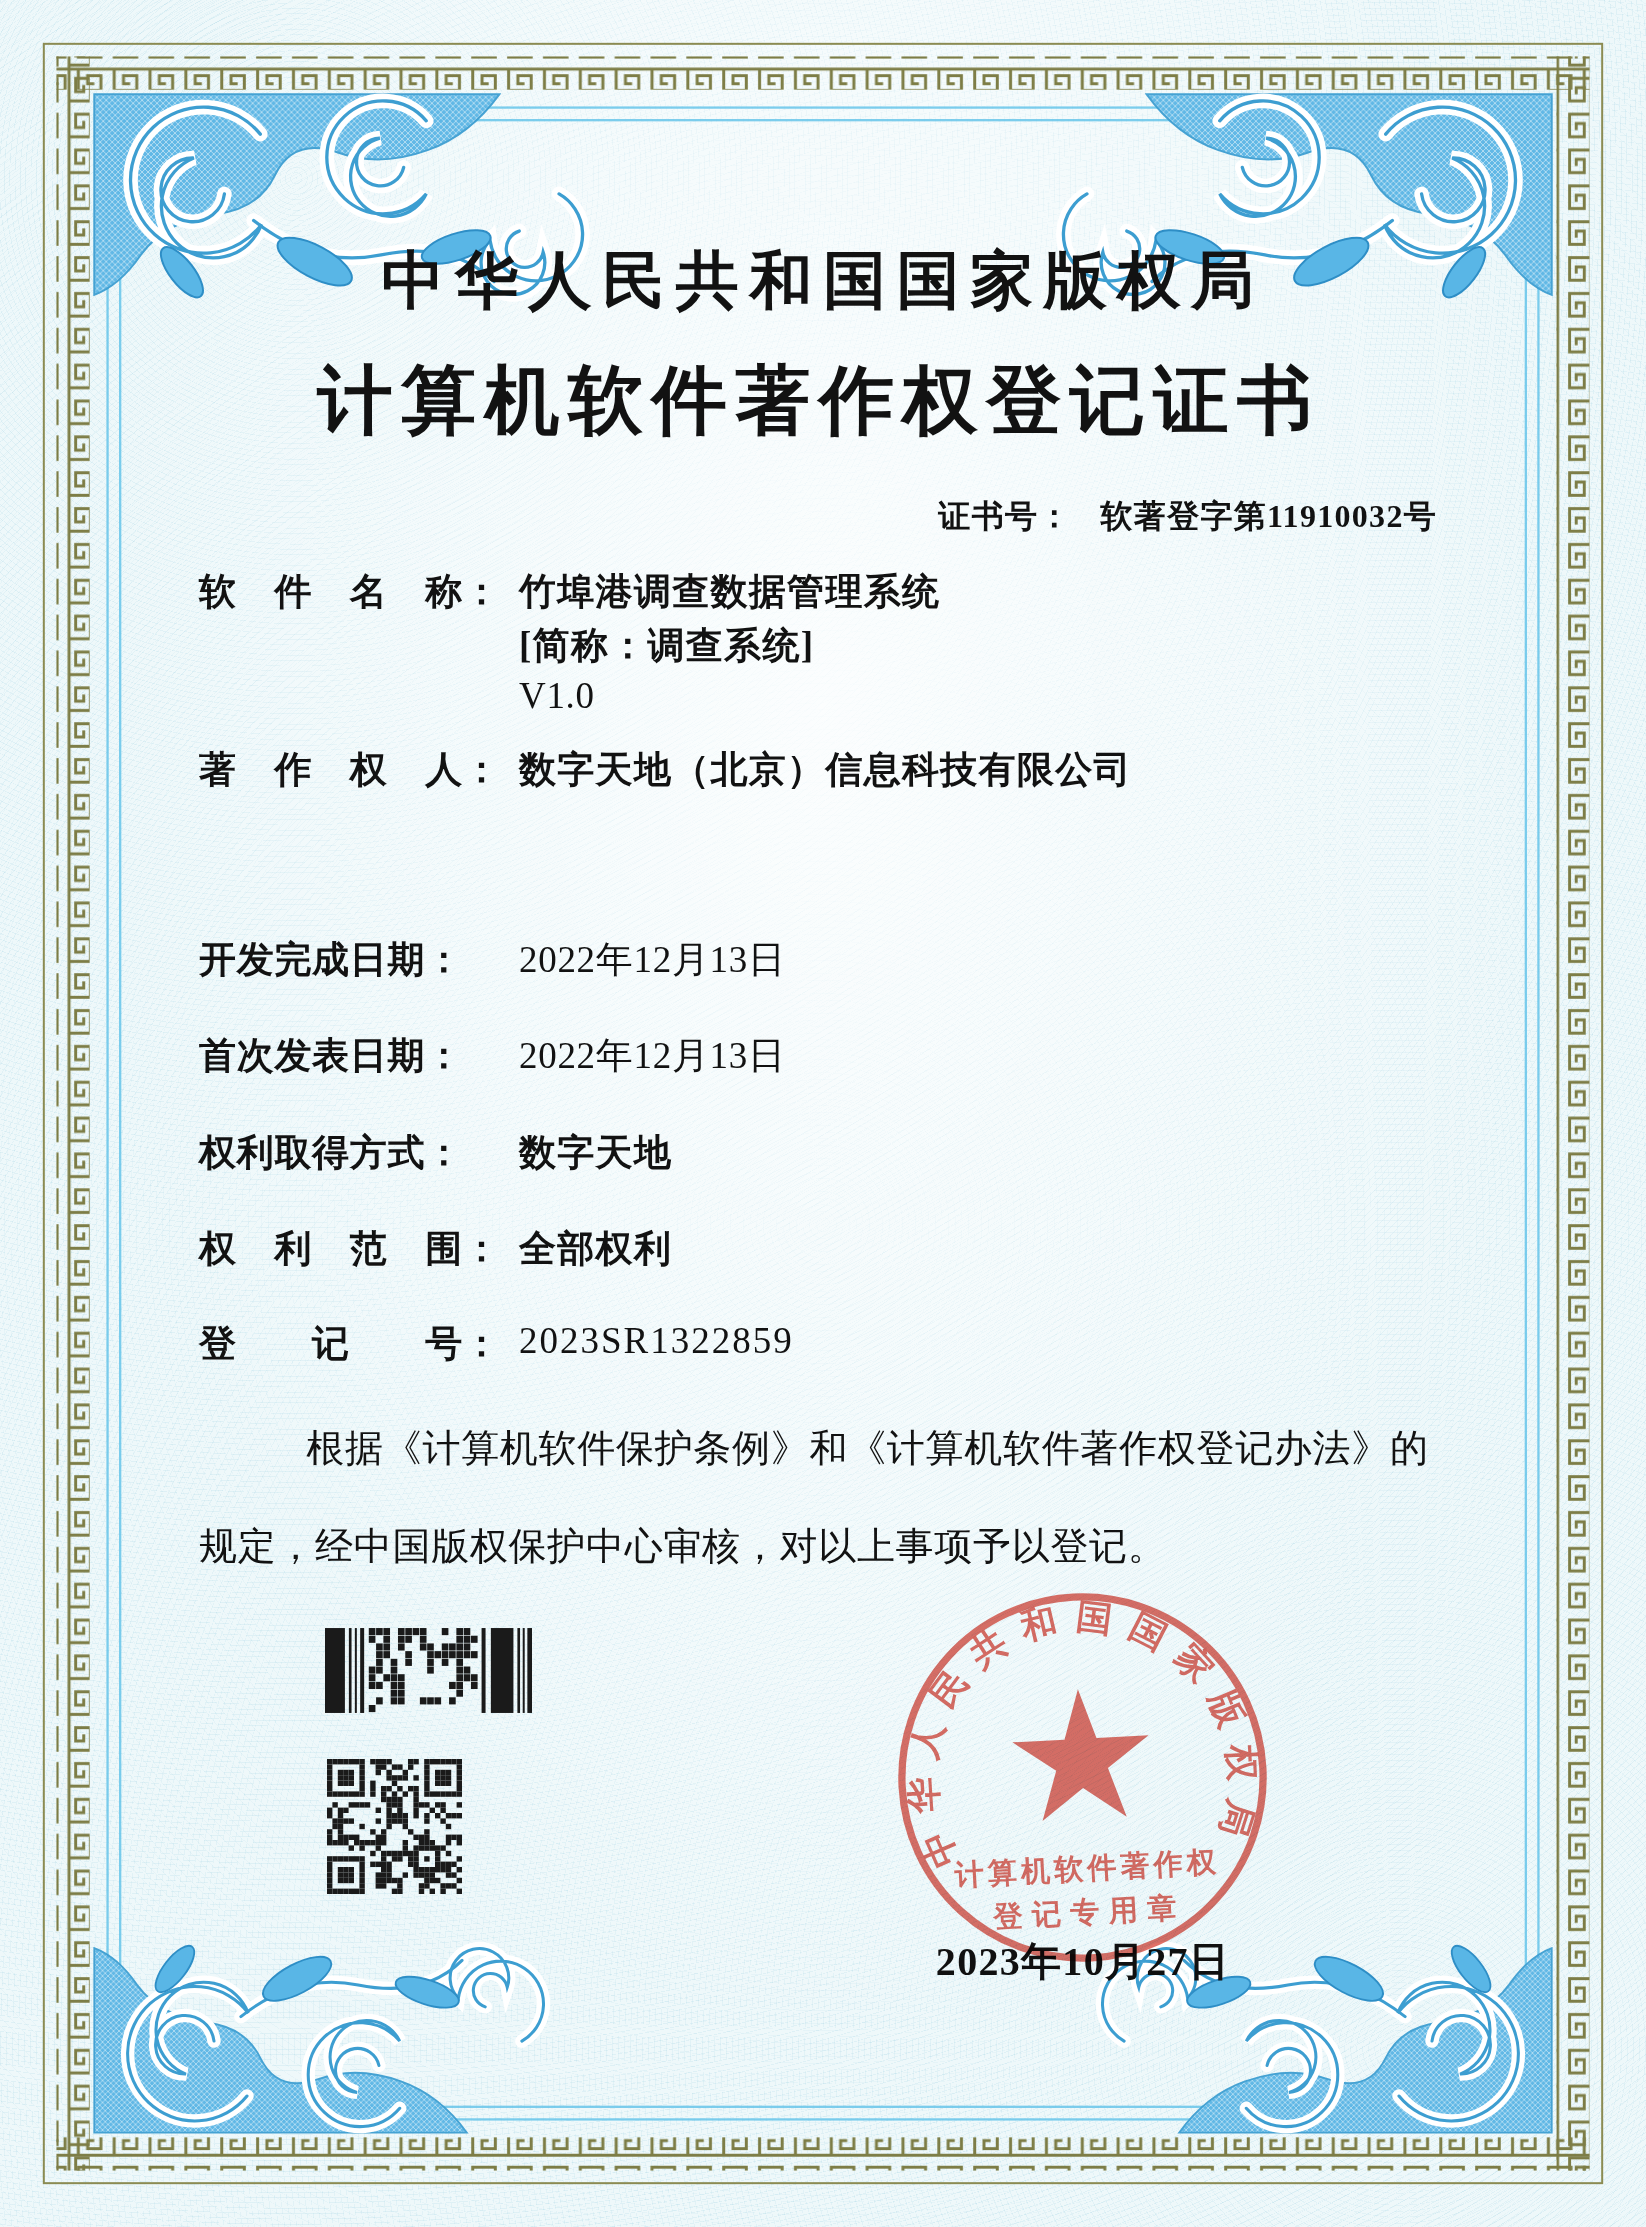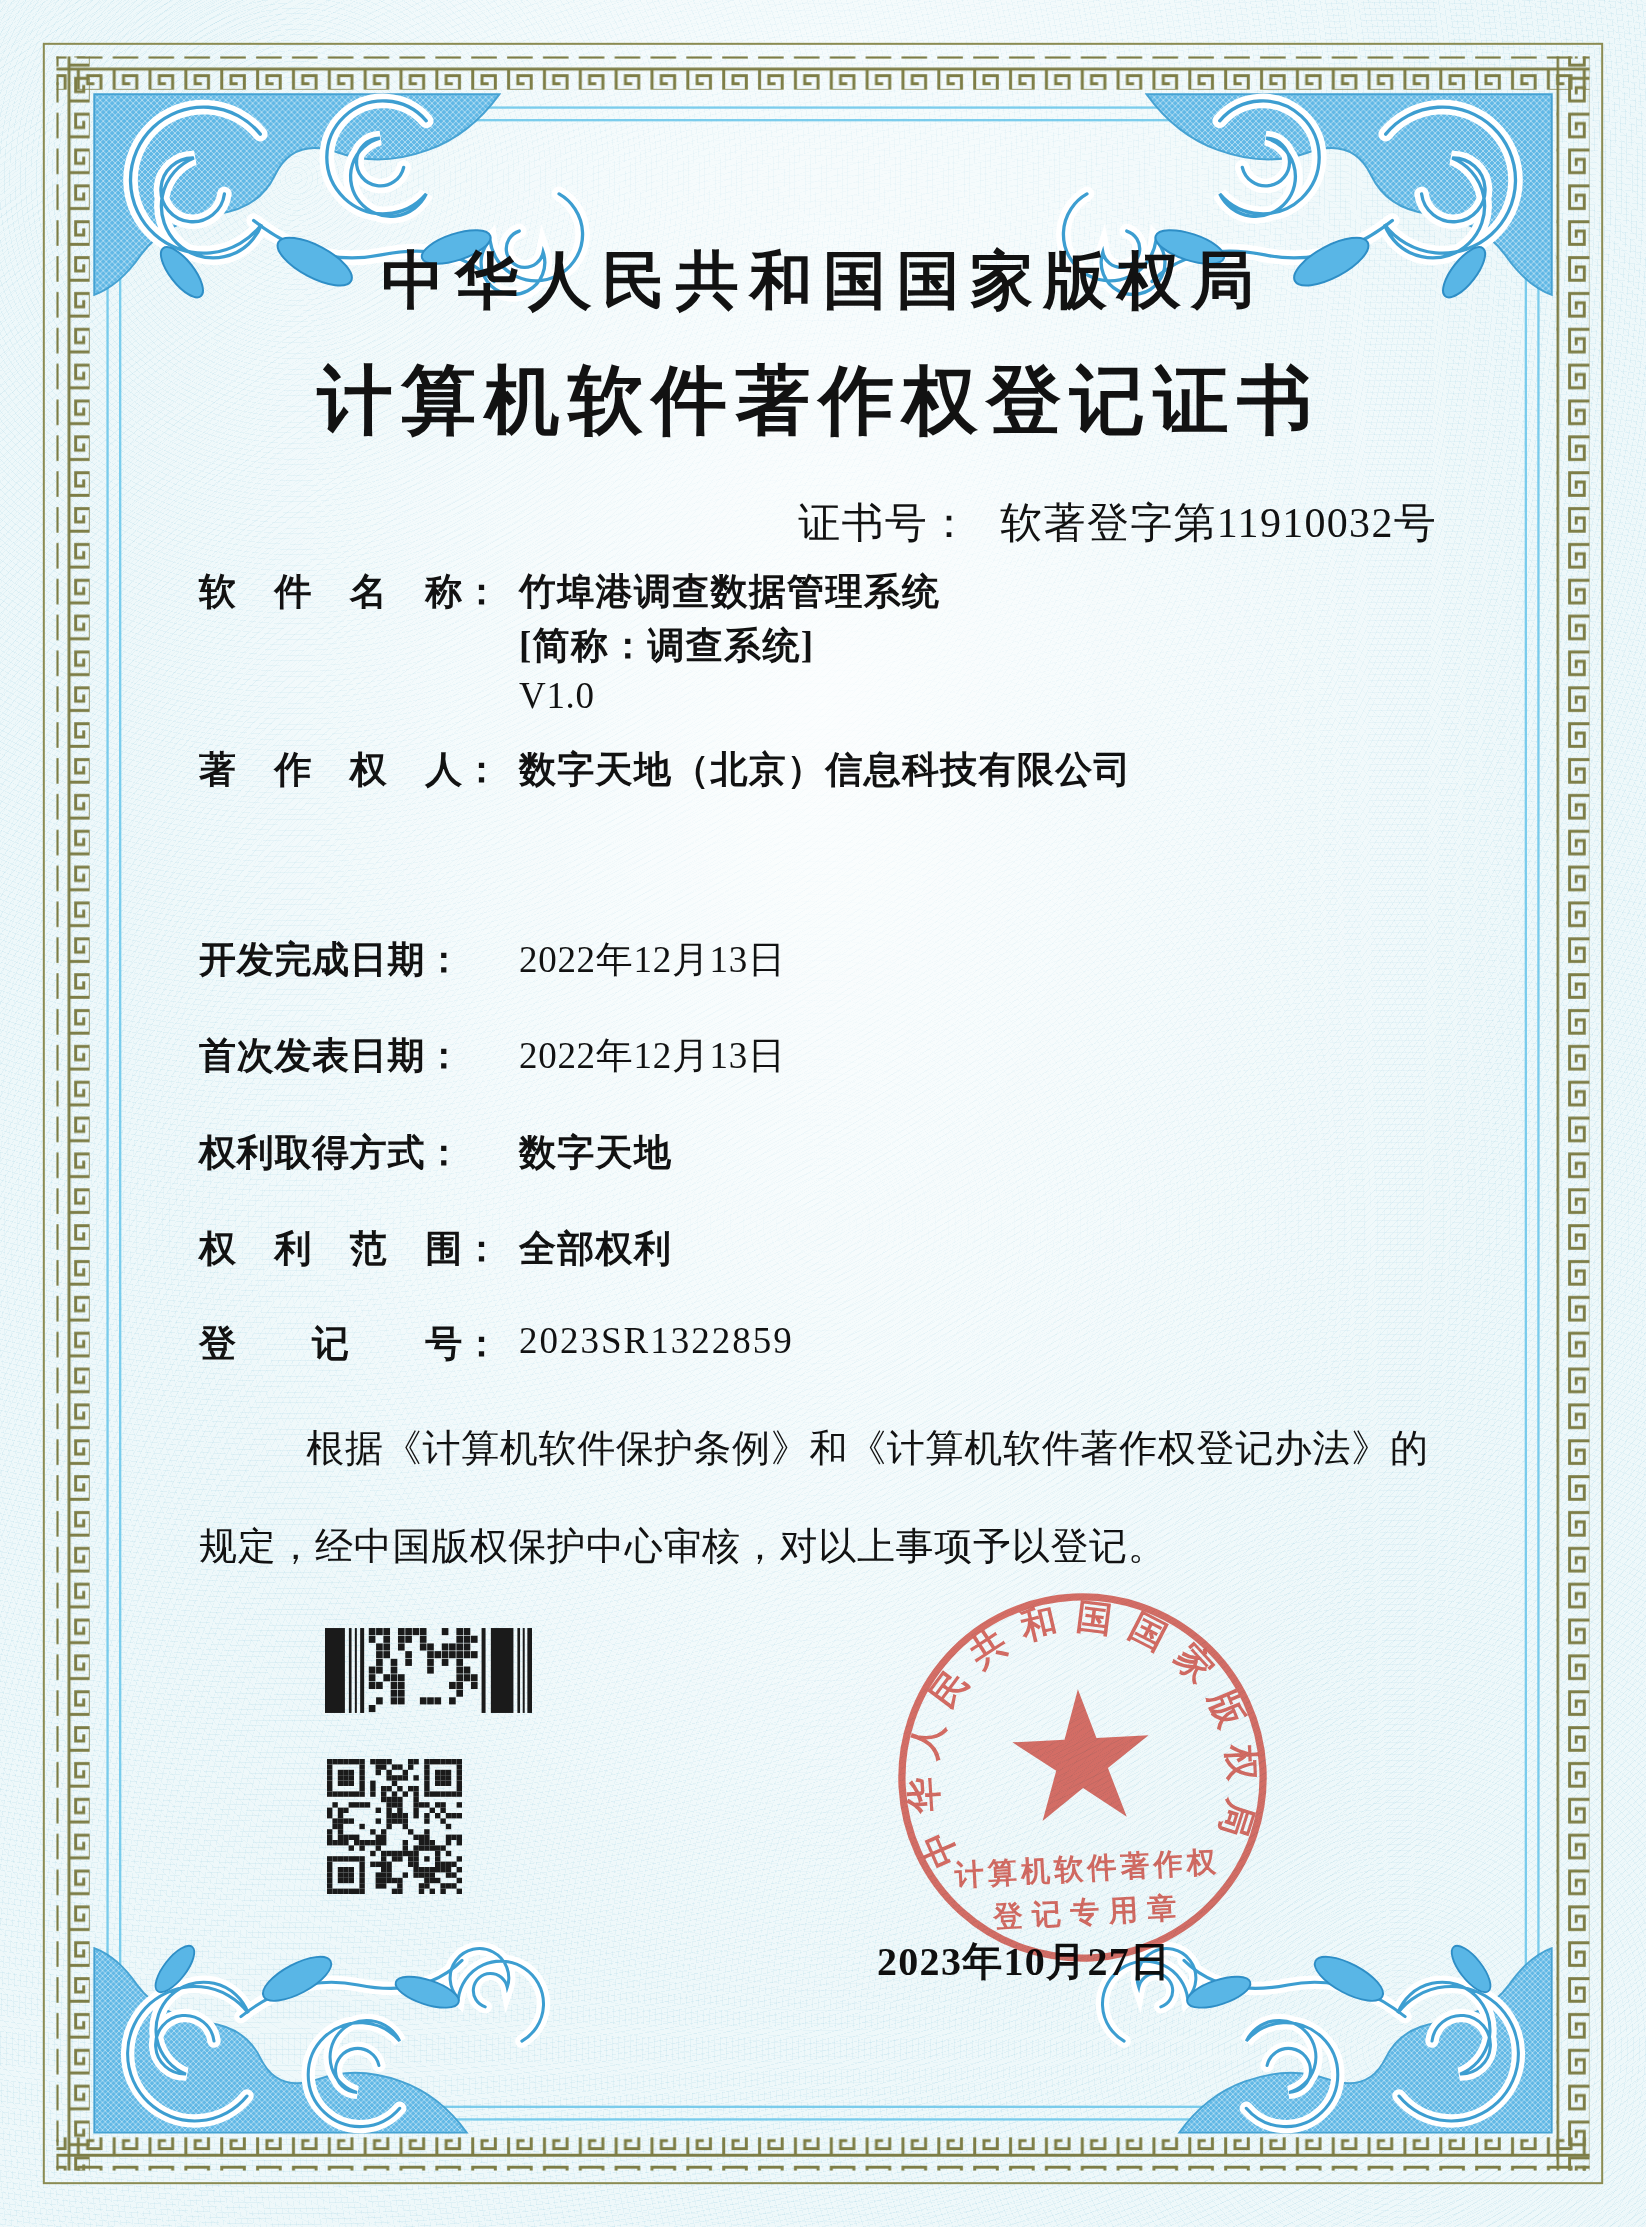--- a/index.html
+++ b/index.html
@@ -12,32 +12,32 @@
       repeating-radial-gradient(circle at 85% 92%, rgba(140,200,220,.13) 0 0.7px, transparent 0.7px 6px),
       repeating-radial-gradient(circle at 50% 55%, rgba(150,205,225,.10) 0 0.7px, transparent 0.7px 6.6px);
   }
   .lightwash{position:absolute;inset:0;
     background:radial-gradient(ellipse at 50% 32%, rgba(255,255,255,.8), rgba(255,255,255,0) 62%);
     pointer-events:none;}
   svg.deco{position:absolute;left:0;top:0;pointer-events:none;}
   .txt{position:absolute;color:#121212;white-space:nowrap;}
   .authority{top:238px;left:0;right:0;text-align:center;font-size:63px;font-weight:700;letter-spacing:10.6px;}
   .cert-title{top:351px;left:0;right:8px;text-align:center;font-size:75px;font-weight:700;letter-spacing:8.6px;}
-  .certno{top:495px;right:209px;display:flex;gap:29px;font-size:42px;font-weight:400;letter-spacing:1.3px;}
+  .certno{top:495px;right:209px;display:flex;gap:29px;font-size:32px;font-weight:700;letter-spacing:1.3px;}
   .row{position:absolute;left:199px;display:flex;color:#121212;white-space:nowrap;}
   .row .lbl{width:320px;font-size:37px;font-weight:700;letter-spacing:0.7px;}
   .row .val{font-size:37px;font-weight:700;letter-spacing:1.3px;}
   .row.plain .val{font-weight:400;letter-spacing:0.7px;}
   .row.regno .val{font-weight:500;letter-spacing:2px;}
   .r0{top:567px;} .r1{top:621px;} .r2{top:674px;} .r3{top:745px;}
   .r4{top:935px;} .r5{top:1031px;} .r6{top:1128px;} .r7{top:1224px;} .r8{top:1319px;}
   .stmt{position:absolute;left:199px;width:1259px;font-size:38px;color:#121212;letter-spacing:0.7px;}
   .stmt.l1{top:1423px;text-indent:78px;text-align:center;}
   .stmt.l2{top:1521px;}
-  .issue-date{position:absolute;left:877px;width:412px;top:1934px;
+  .issue-date{position:absolute;left:877px;width:412px;top:1934px;text-align:center;
     font-size:40px;font-weight:600;color:#101010;letter-spacing:1.3px;}
   .barcode{position:absolute;left:325px;top:1628px;}
   .qrcode{position:absolute;left:327px;top:1759px;}
   .sealbox{position:absolute;left:880px;top:1575px;mix-blend-mode:multiply;opacity:.92;}
 </style>
 </head>
 <body>
 
 <div class="lightwash"></div>
 

